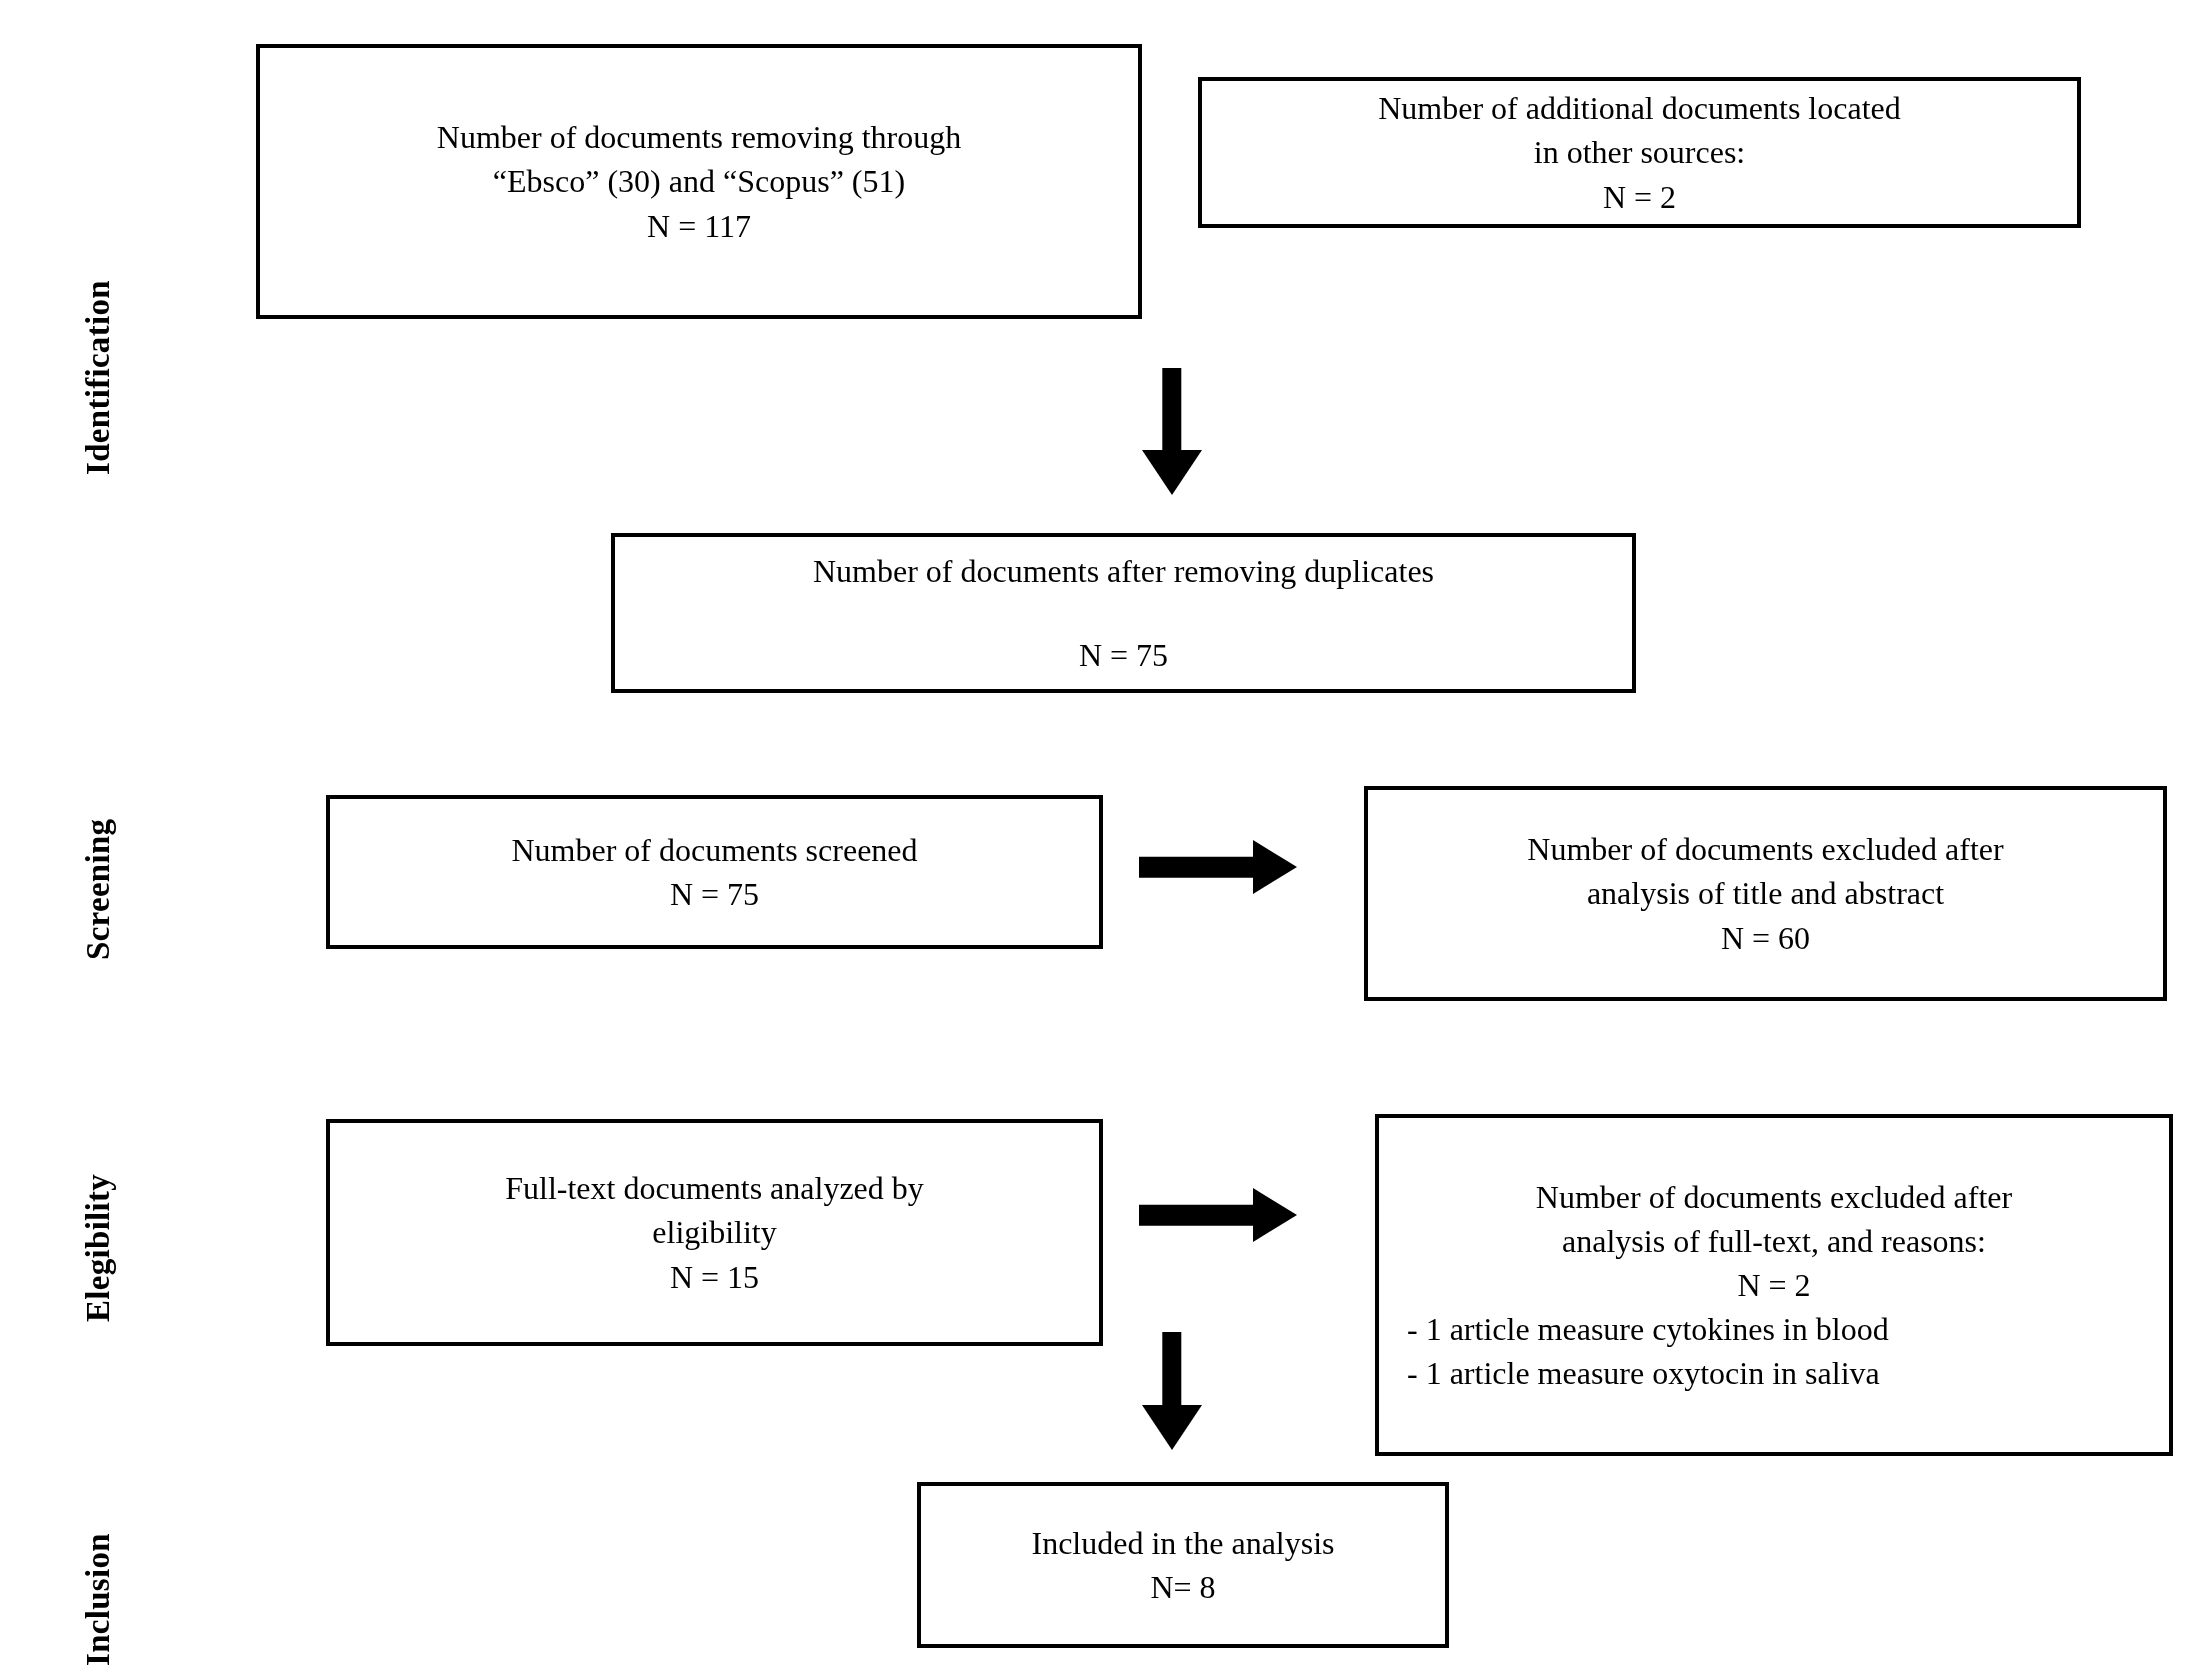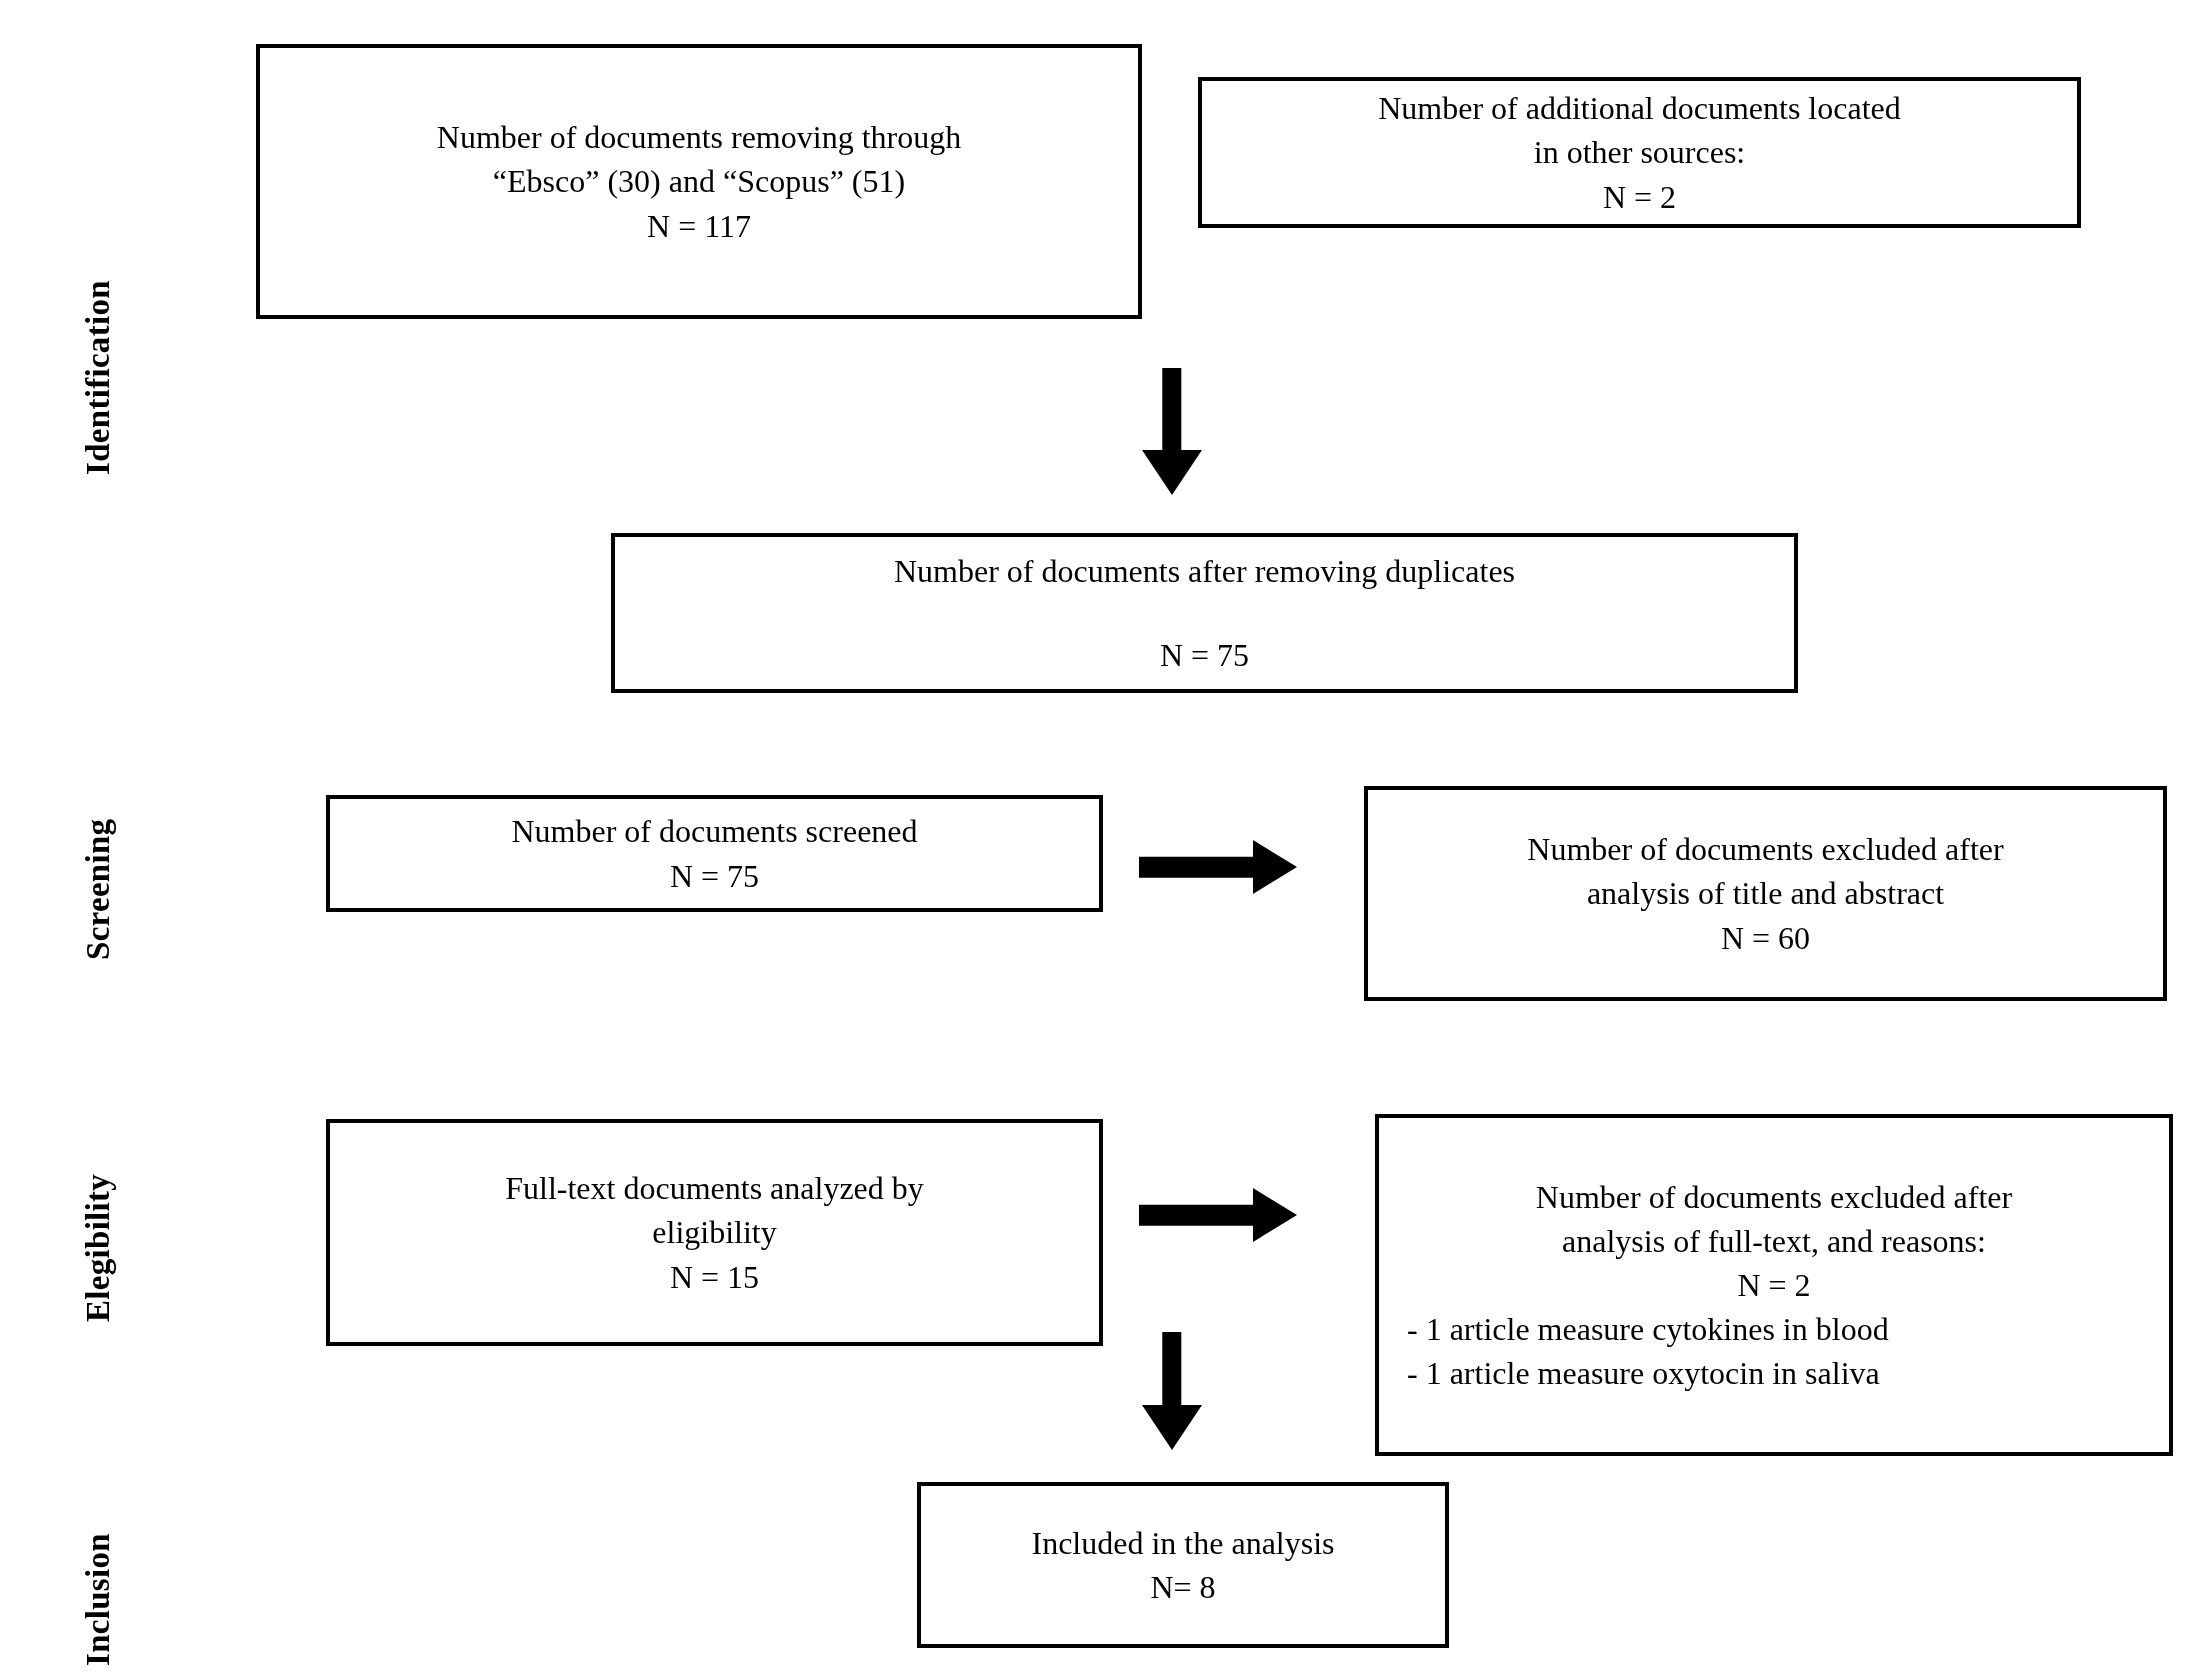--- a/index.html
+++ b/index.html
@@ -125,26 +125,26 @@
     <span class="line">Number of additional documents located</span>
     <span class="line">in other sources:</span>
     <span class="line">N = 2</span>
   </div>
 
   <div class="arrow-down" style="left: 1111px; top: 368px; width: 121px; height: 127px;">
     <div class="shaft" style="height: 84px;"></div>
     <div class="head"></div>
   </div>
 
-  <div class="flow-box" style="left: 611px; top: 533px; width: 1187px; height: 160px; gap: 40px;">
+  <div class="flow-box" style="left: 611px; top: 533px; width: 1025px; height: 160px; gap: 40px;">
     <span class="line">Number of documents after removing duplicates</span>
     <span class="line">N = 75</span>
   </div>
 
-  <div class="flow-box" style="left: 326px; top: 795px; width: 777px; height: 117px;">
+  <div class="flow-box" style="left: 326px; top: 795px; width: 777px; height: 154px;">
     <span class="line">Number of documents screened</span>
     <span class="line">N = 75</span>
   </div>
 
   <div class="arrow-right" style="left: 1139px; top: 840px; width: 158px; height: 54px;">
     <div class="shaft" style="width: 129px;"></div>
     <div class="head"></div>
   </div>
 
   <div class="flow-box" style="left: 1364px; top: 786px; width: 803px; height: 215px;">

